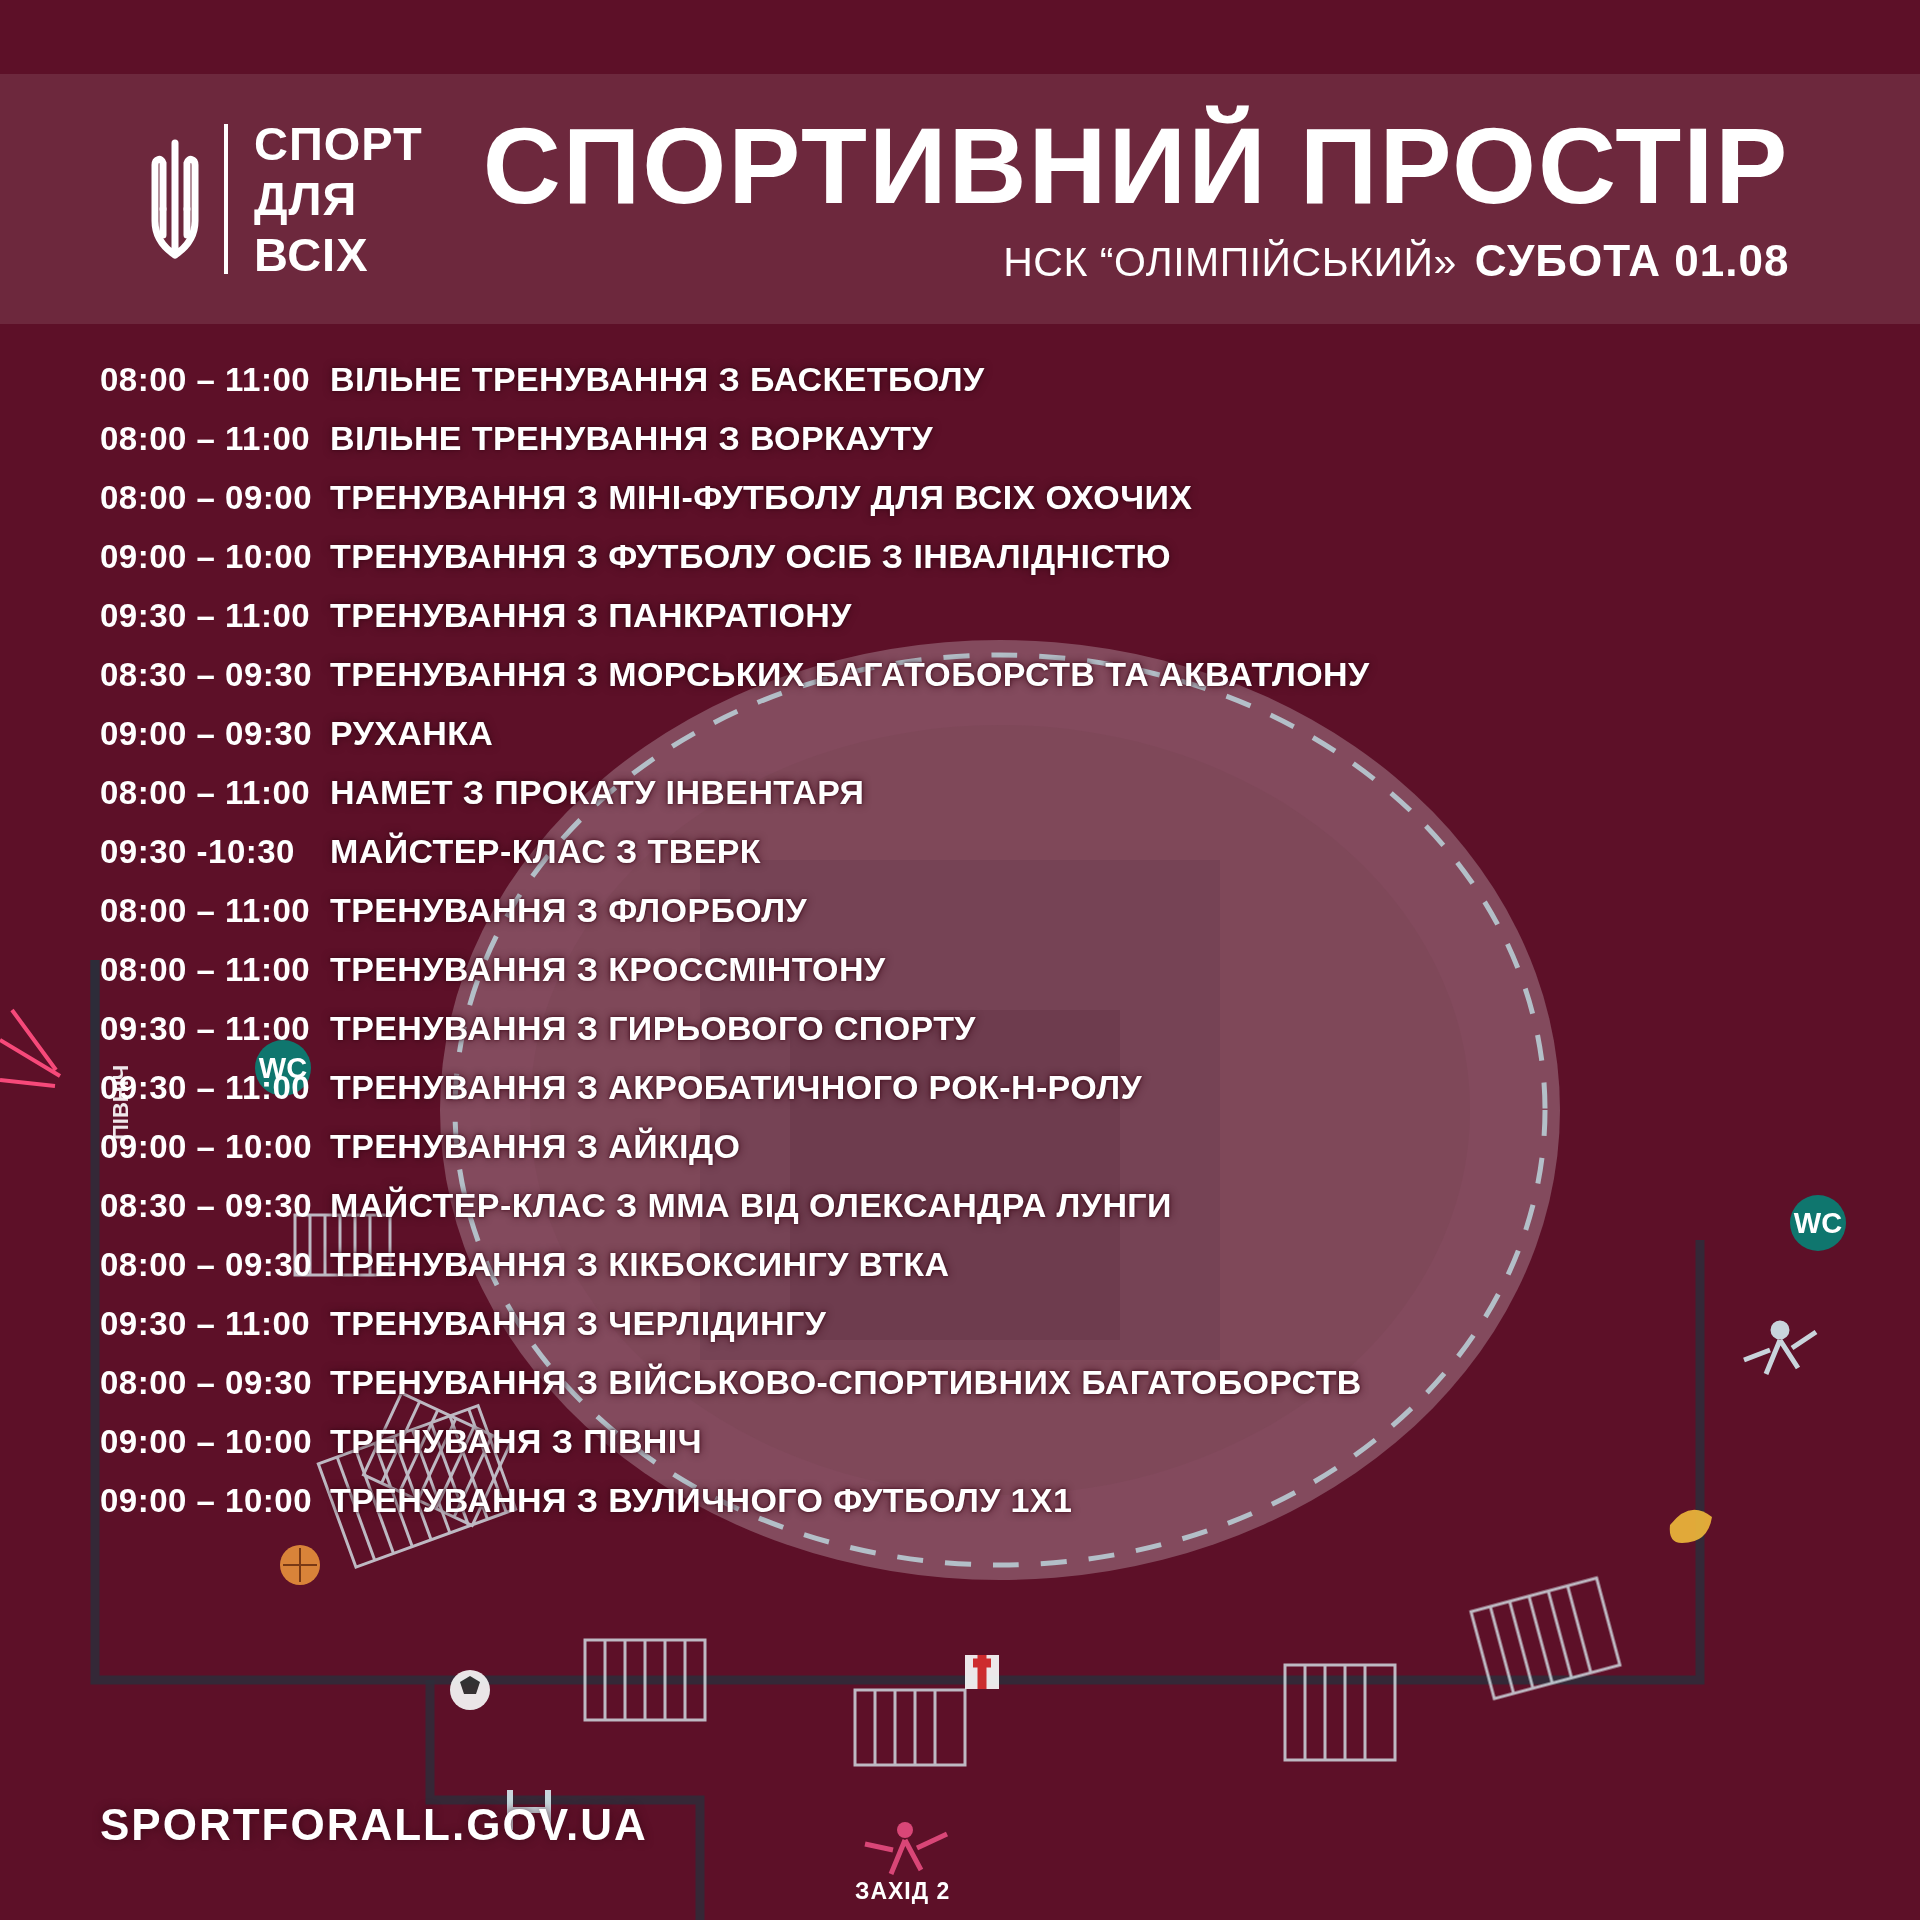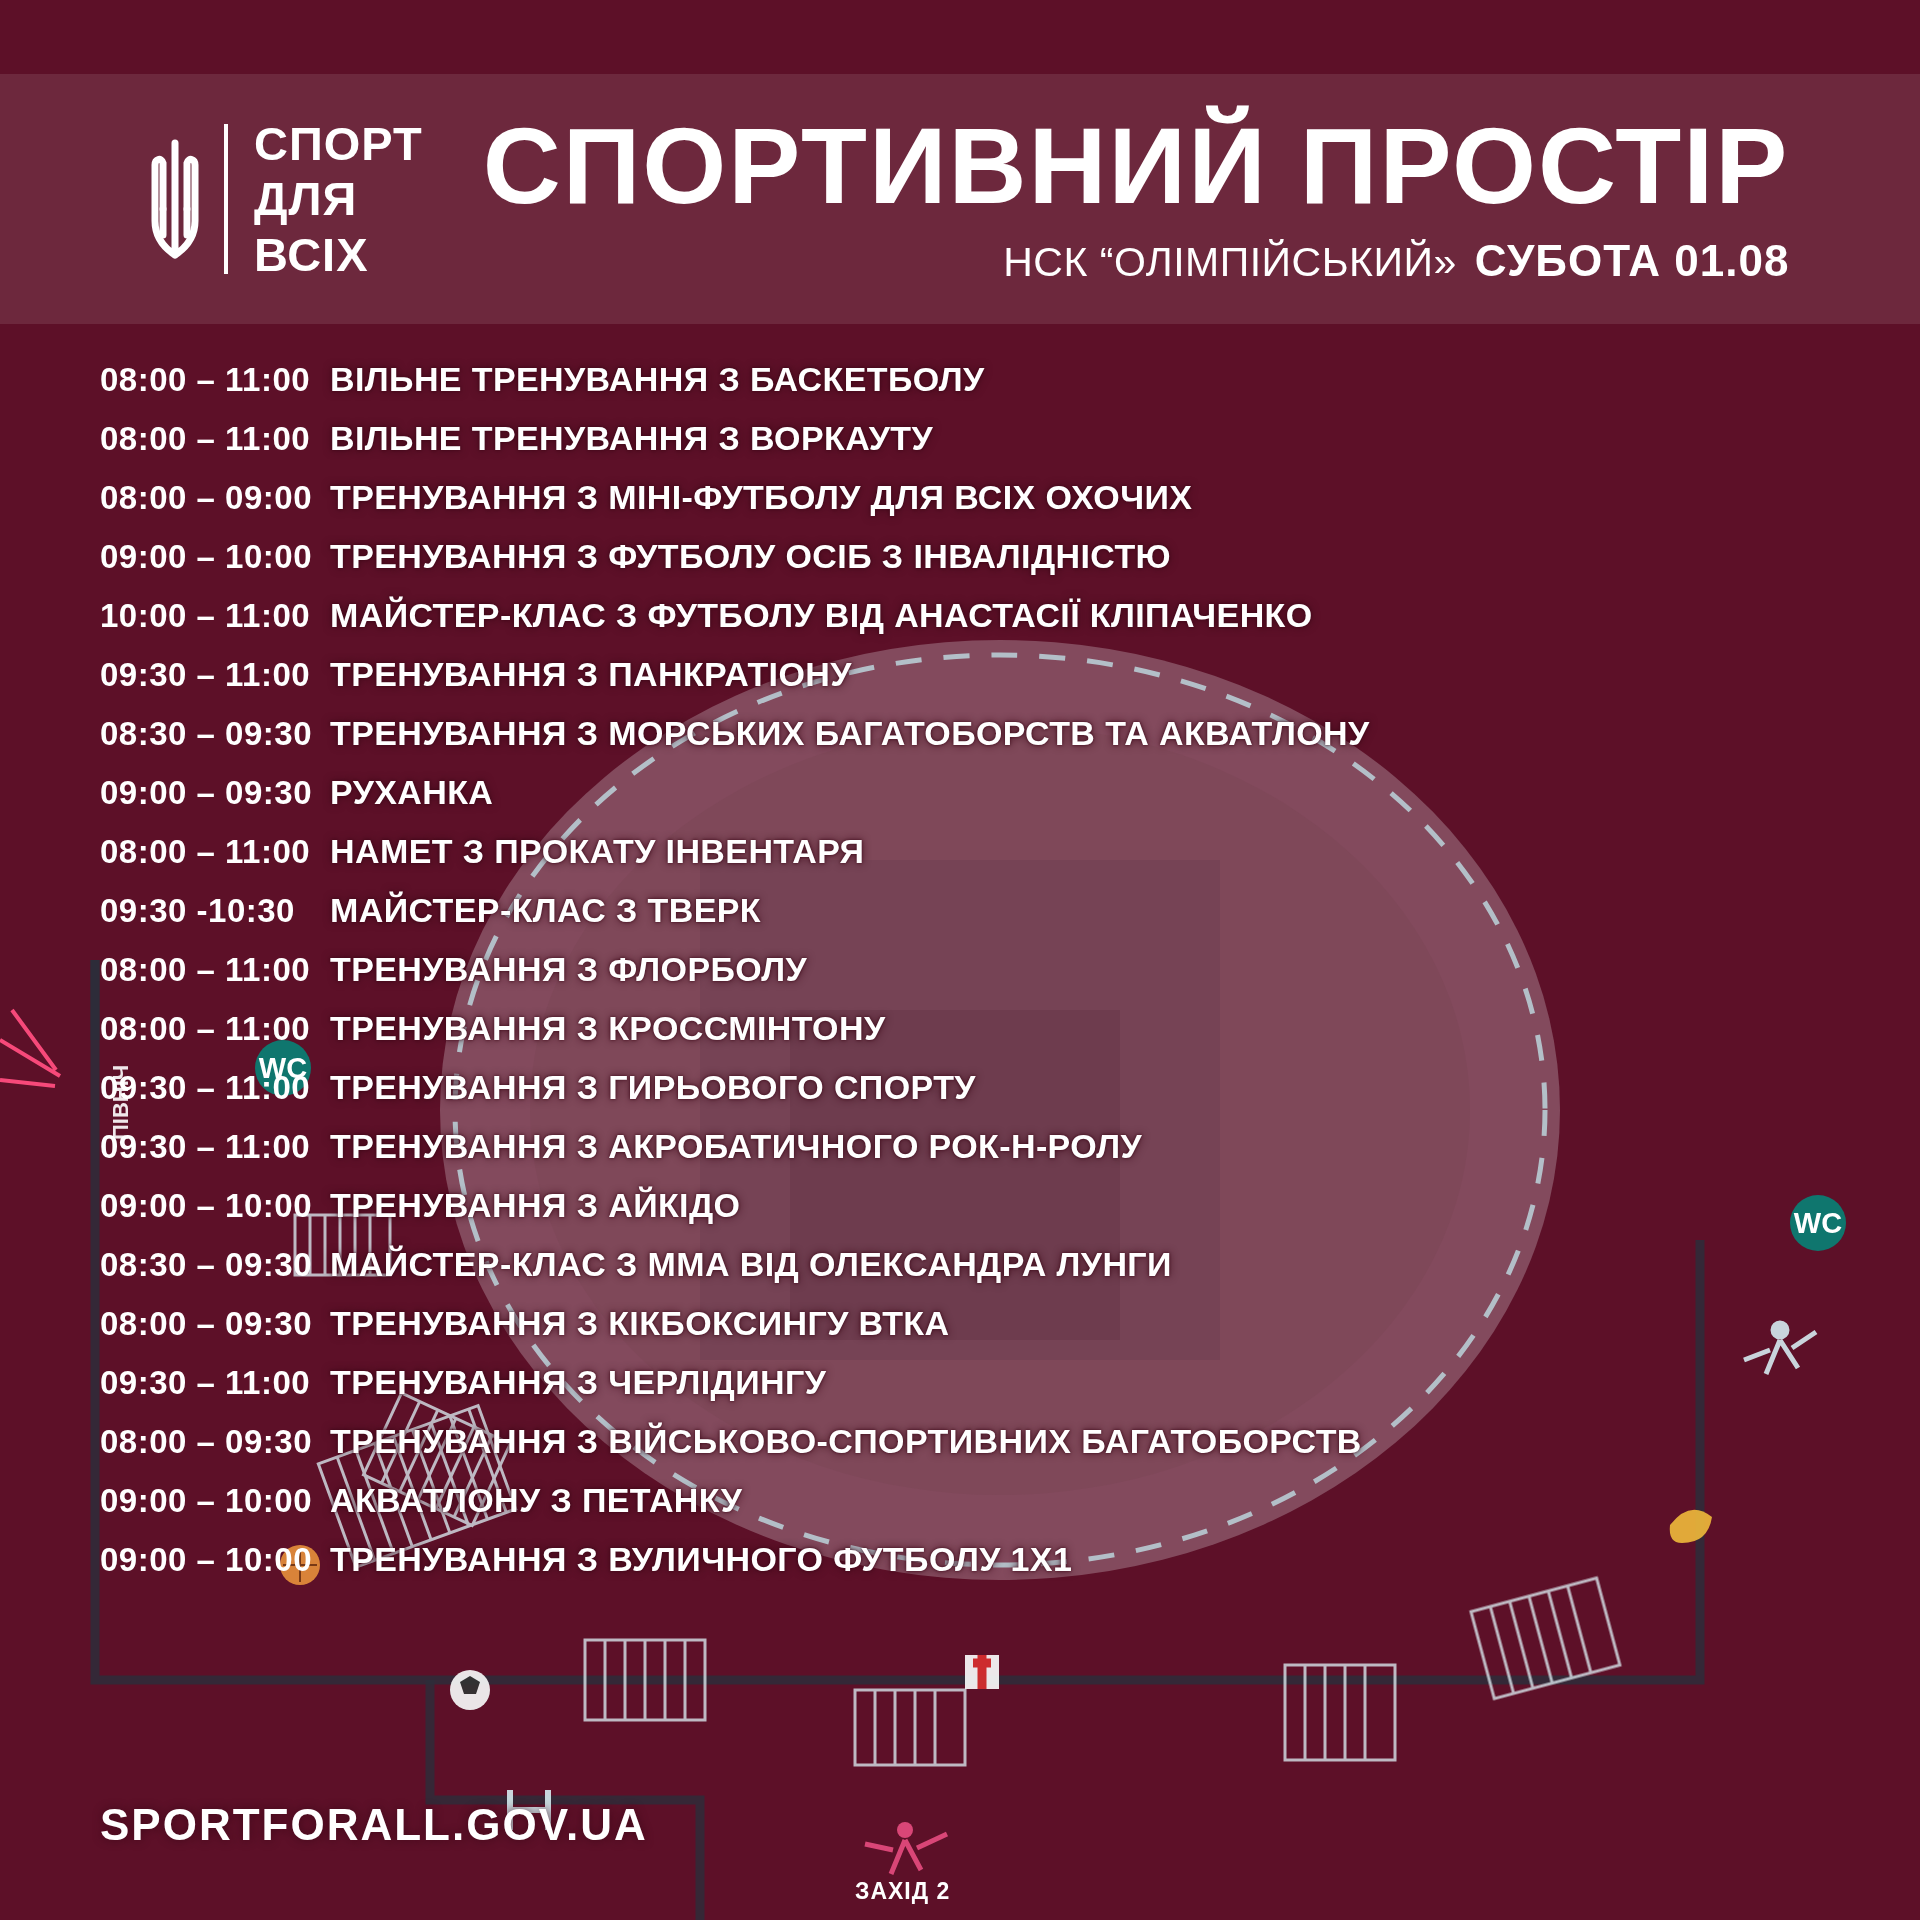--- a/index.html
+++ b/index.html
@@ -292,24 +292,20 @@
     </div>
     <div class="row">
       <div class="time">08:00 – 09:00</div>
       <div class="event">ТРЕНУВАННЯ З МІНІ-ФУТБОЛУ ДЛЯ ВСІХ ОХОЧИХ</div>
     </div>
     <div class="row">
       <div class="time">09:00 – 10:00</div>
       <div class="event">ТРЕНУВАННЯ З ФУТБОЛУ ОСІБ З ІНВАЛІДНІСТЮ</div>
     </div>
     <div class="row">
-      <div class="time">10:00 – 11:00</div>
-      <div class="event">МАЙСТЕР-КЛАС З ФУТБОЛУ ВІД АНАСТАСІЇ КЛІПАЧЕНКО</div>
-    </div>
-    <div class="row">
       <div class="time">09:30 – 11:00</div>
       <div class="event">ТРЕНУВАННЯ З ПАНКРАТІОНУ</div>
     </div>
     <div class="row">
       <div class="time">08:30 – 09:30</div>
       <div class="event">ТРЕНУВАННЯ З МОРСЬКИХ БАГАТОБОРСТВ ТА АКВАТЛОНУ</div>
     </div>
     <div class="row">
       <div class="time">09:00 – 09:30</div>
       <div class="event">РУХАНКА</div>
@@ -353,21 +349,21 @@
     <div class="row">
       <div class="time">09:30 – 11:00</div>
       <div class="event">ТРЕНУВАННЯ З ЧЕРЛІДИНГУ</div>
     </div>
     <div class="row">
       <div class="time">08:00 – 09:30</div>
       <div class="event">ТРЕНУВАННЯ З ВІЙСЬКОВО-СПОРТИВНИХ БАГАТОБОРСТВ</div>
     </div>
     <div class="row">
       <div class="time">09:00 – 10:00</div>
-      <div class="event">АКВАТЛОНУ З ПЕТАНКУ</div>
+      <div class="event">ТРЕНУВАНЯ З ПІВНІЧ</div>
     </div>
     <div class="row">
       <div class="time">09:00 – 10:00</div>
       <div class="event">ТРЕНУВАННЯ З ВУЛИЧНОГО ФУТБОЛУ 1Х1</div>
     </div>
   </div>
 
   <div class="footer-url">SPORTFORALL.GOV.UA</div>
 </div>
 

